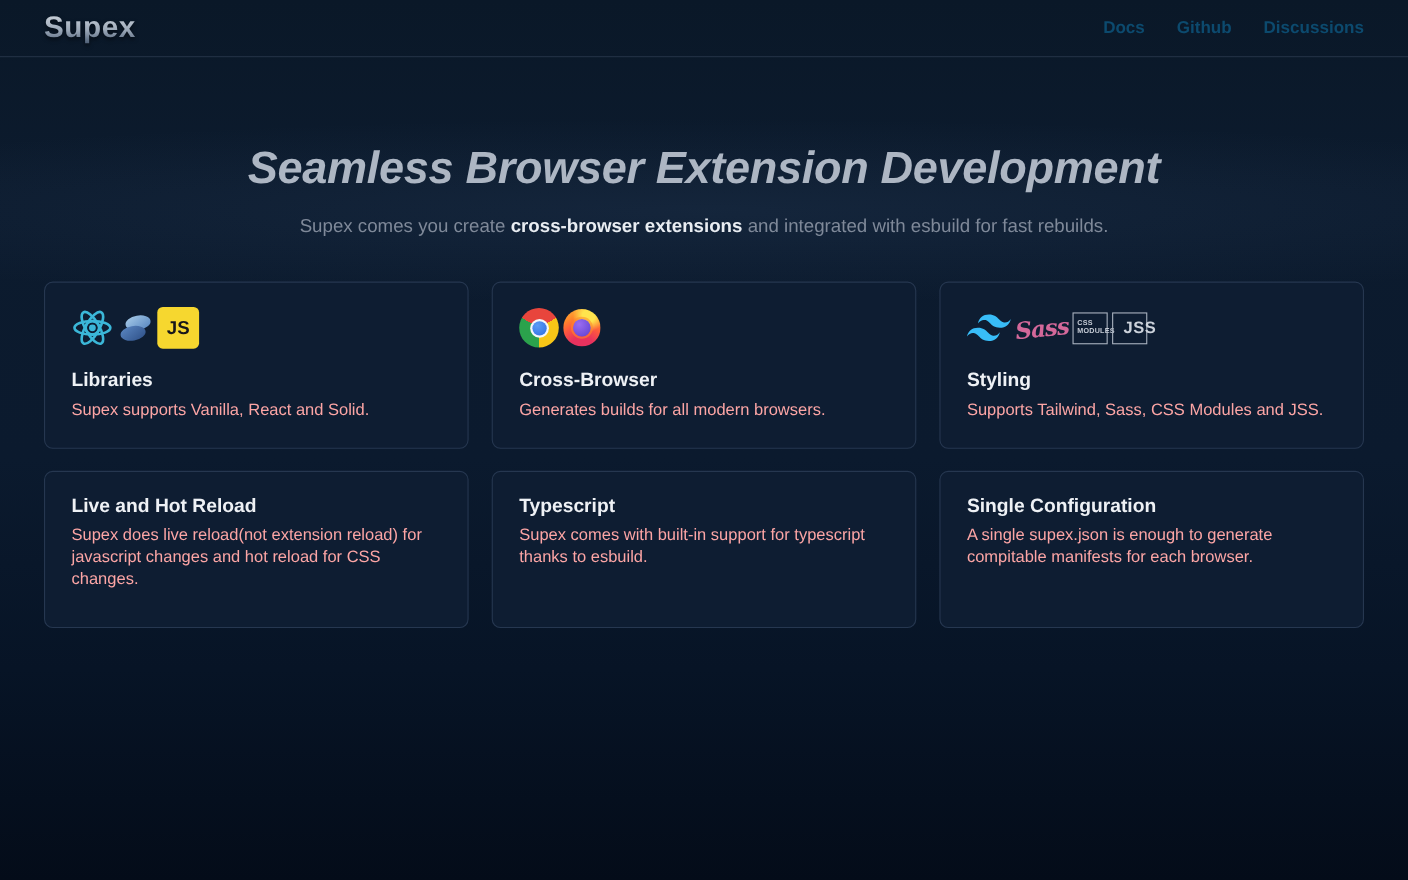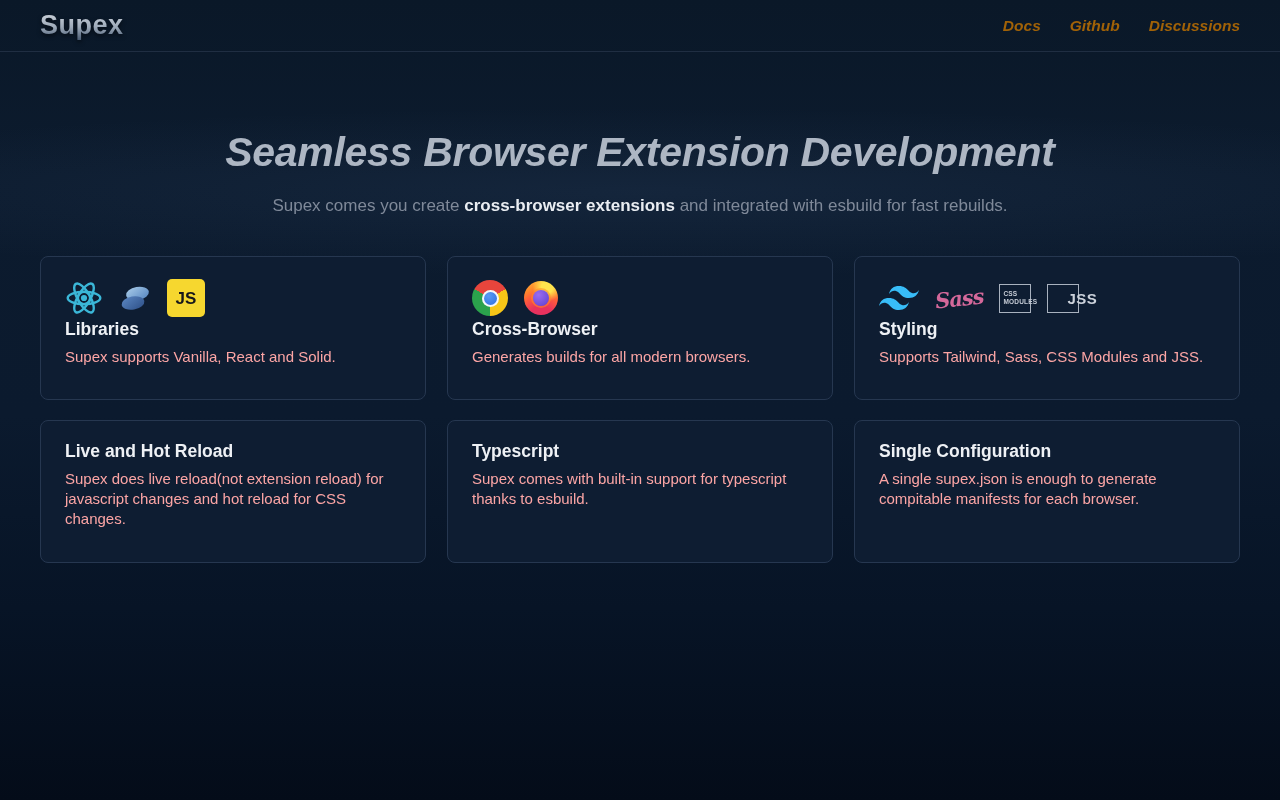--- a/index.html
+++ b/index.html
@@ -33,24 +33,23 @@
     -webkit-background-clip: text;
     background-clip: text;
     color: transparent;
     filter: drop-shadow(0 2px 2px rgba(0,0,0,0.55));
     cursor: pointer;
   }
   .nav-links { display: flex; gap: 29px; }
   .nav-link {
     font-size: 15.5px;
     font-weight: 600;
-    color: #a16207;
+    color: #0c4a6e;
     text-decoration: none;
     cursor: pointer;
-    font-style: italic;
   }
 
   
   .hero { text-align: center; padding-top: 78px; }
   .hero-title {
     margin: 0;
     font-size: 41px;
     line-height: 44px;
     font-weight: 700;
     letter-spacing: -0.3px;
@@ -78,22 +77,23 @@
     border: 1px solid #263750;
     border-radius: 8px;
     padding: 20px 24px 24px 24px;
     box-sizing: border-box;
     min-height: 144px;
   }
   .card.no-icons { min-height: 143px; }
   .card-icons {
     display: flex;
     align-items: center;
-    gap: 16px;
+    gap: 4px;
     height: 42px;
+    margin-bottom: 16px;
   }
   .card-title {
     margin: 0 0 7px 0;
     font-size: 17.5px;
     font-weight: 700;
     color: #eef1f5;
   }
   .card-desc {
     margin: 0;
     font-size: 15px;
@@ -163,21 +163,21 @@
     line-height: 8px; white-space: nowrap; letter-spacing: 0.2px;
   }
 
   .ic-jss {
     position: relative;
     width: 32px; height: 29px;
     border: 1.5px solid #a9b2bf;
     box-sizing: border-box;
   }
   .ic-jss span {
-    position: absolute; left: 19px; top: 5px;
+    position: absolute; left: 9px; top: 5px;
     font-size: 15px; font-weight: 800; color: #ccd2db;
     letter-spacing: 0.5px; white-space: nowrap;
   }
 </style>
 </head>
 <body>
 
 <header class="nav">
   <div class="brand">Supex</div>
   <nav class="nav-links">

